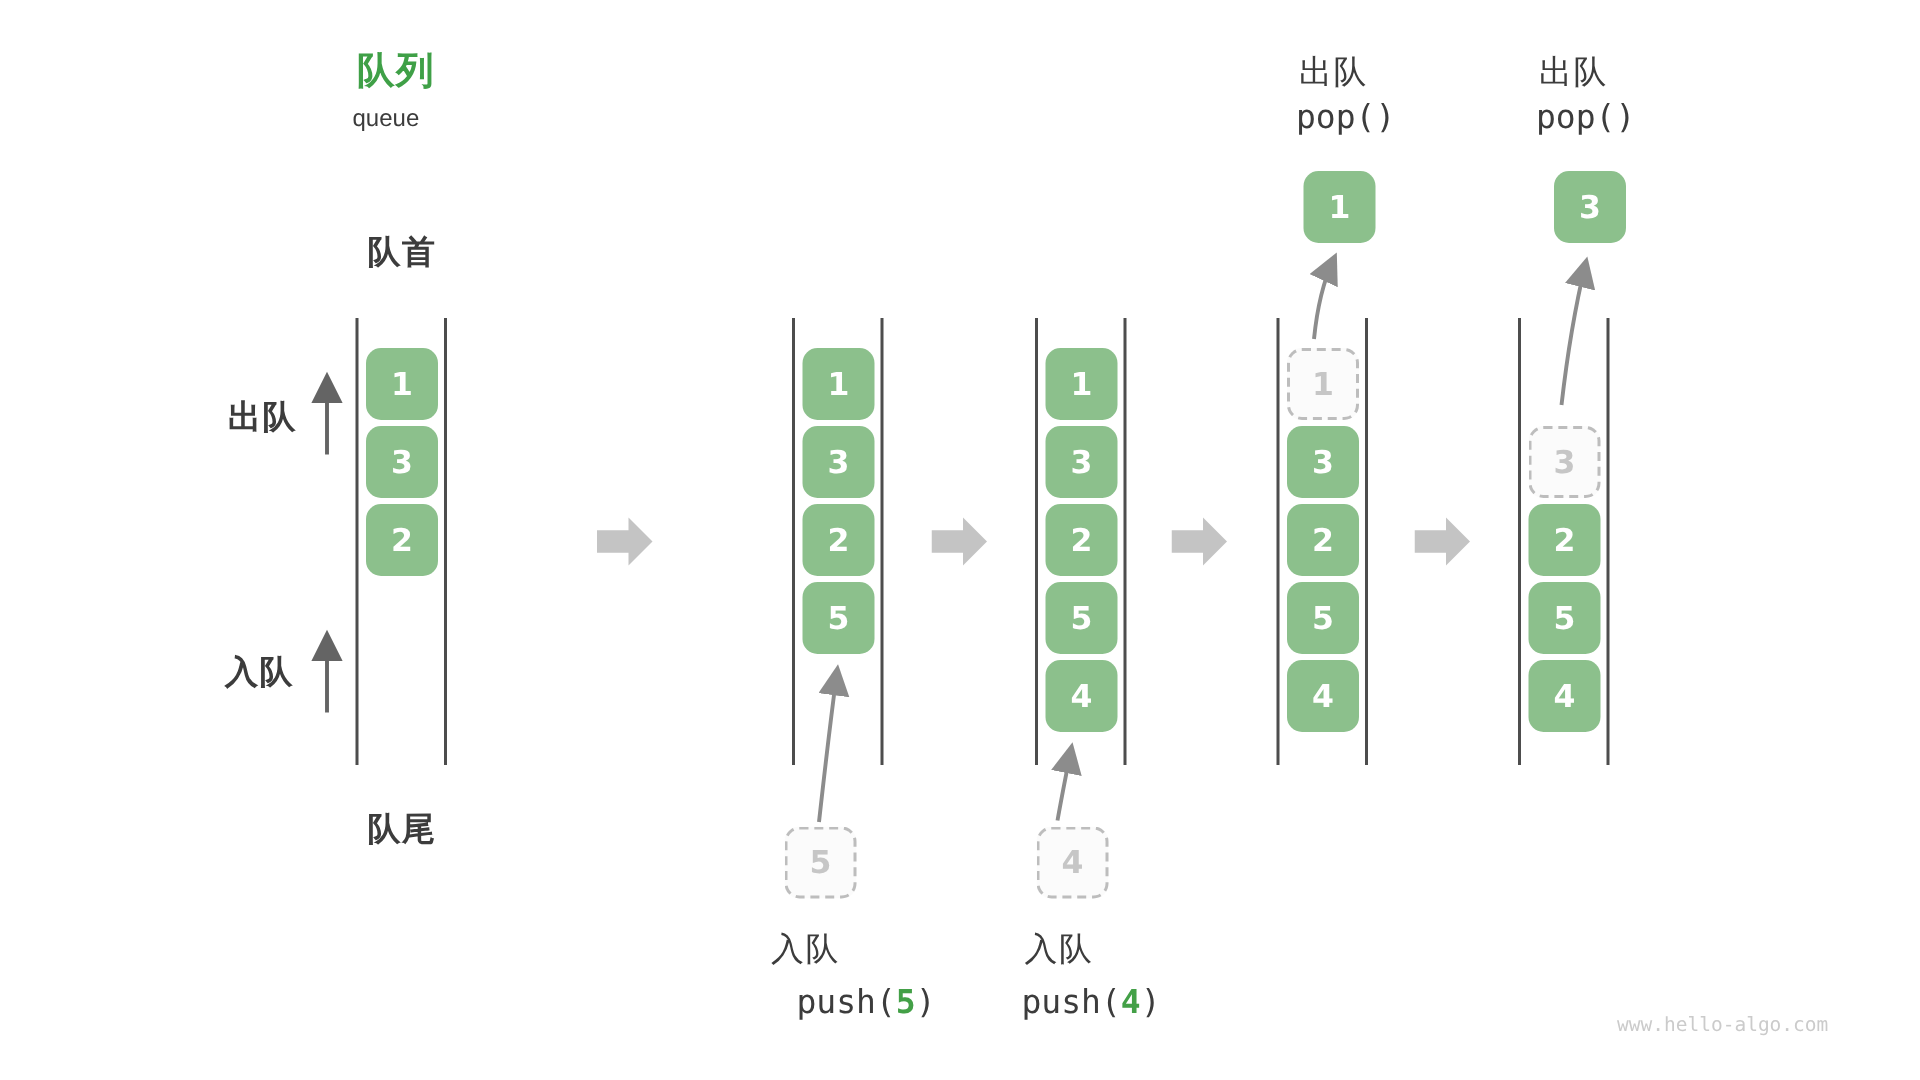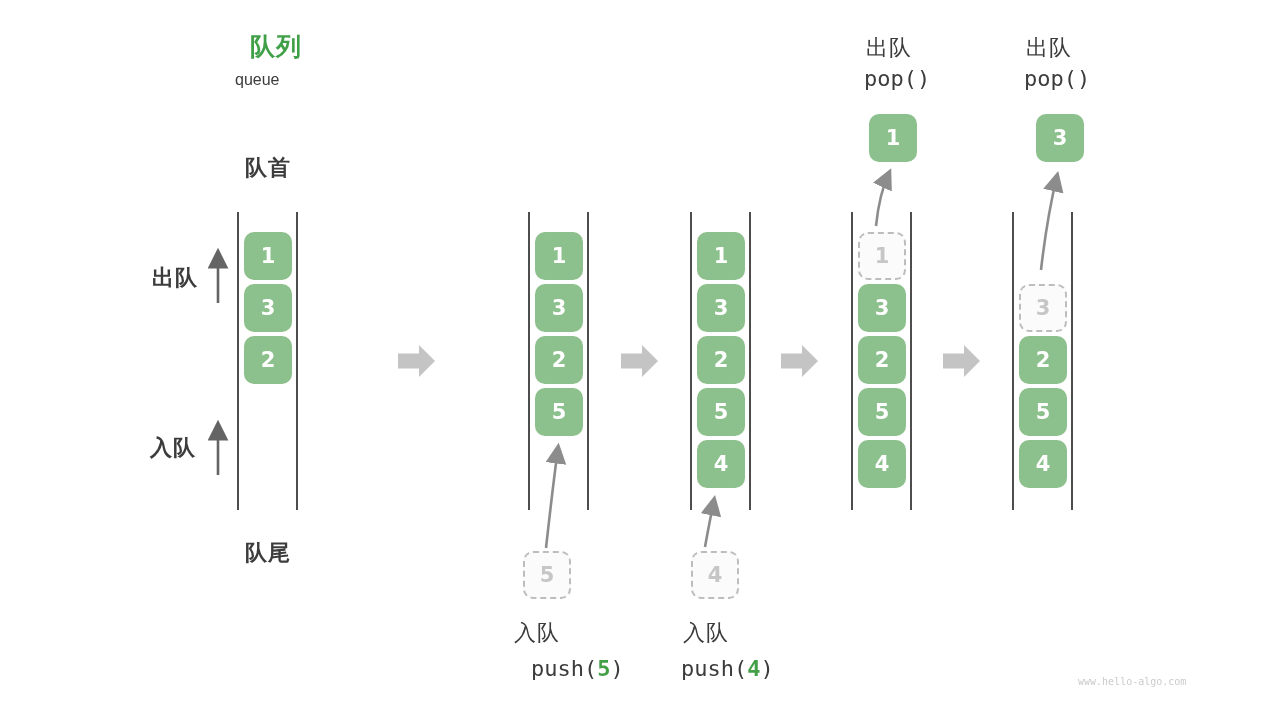--- a/index.html
+++ b/index.html
@@ -2,21 +2,21 @@
 <html><head>
 <meta charset="utf-8">
 <style>
   html,body{margin:0;padding:0;background:#fff;}
   .canvas{
     position:relative;width:1280px;height:720px;background:#ffffff;overflow:hidden;
     font-family:"Liberation Sans","DejaVu Sans",sans-serif;color:#3c3c3c;
   }
   .abs{position:absolute;}
   
-  .title-zh{font-size:25px;font-weight:bold;color:#3fa047;letter-spacing:1px;margin-left:12px;}
+  .title-zh{font-size:25px;font-weight:bold;color:#3fa047;letter-spacing:1px;}
   .title-en{font-size:16px;color:#3c3c3c;}
   
   .zh-bold{font-size:22px;font-weight:bold;color:#3c3c3c;letter-spacing:1px;}
   .zh-reg{font-size:22px;color:#3c3c3c;letter-spacing:1px;}
   .code{font-family:"DejaVu Sans Mono","Liberation Mono",monospace;font-size:22px;color:#3c3c3c;}
   .code .arg{color:#43a047;font-weight:bold;}
   
   .wall{position:absolute;width:2px;height:298px;top:212px;background:#4d4d4d;}
   
   .box{
@@ -26,21 +26,21 @@
     font-family:"DejaVu Sans","Liberation Sans",sans-serif;
   }
   .ghost{
     background:#fbfbfb;border:2px dashed #bdbdbd;box-sizing:border-box;
     color:#c6c6c6;font-weight:bold;
   }
   .svg-overlay{position:absolute;left:0;top:0;pointer-events:none;}
   .block-arrow polygon{fill:#c4c4c4;}
   .watermark{
     font-family:"DejaVu Sans Mono","Liberation Mono",monospace;
-    font-size:10px;color:#cbcbcb;
+    font-size:13px;color:#cbcbcb;
   }
 </style>
 </head>
 <body>
 
 <div class="canvas">
 
   <div class="abs title-zh" style="left:238px;top:30px;">队列</div>
   <div class="abs title-en" style="left:235px;top:71px;">queue</div>
 

